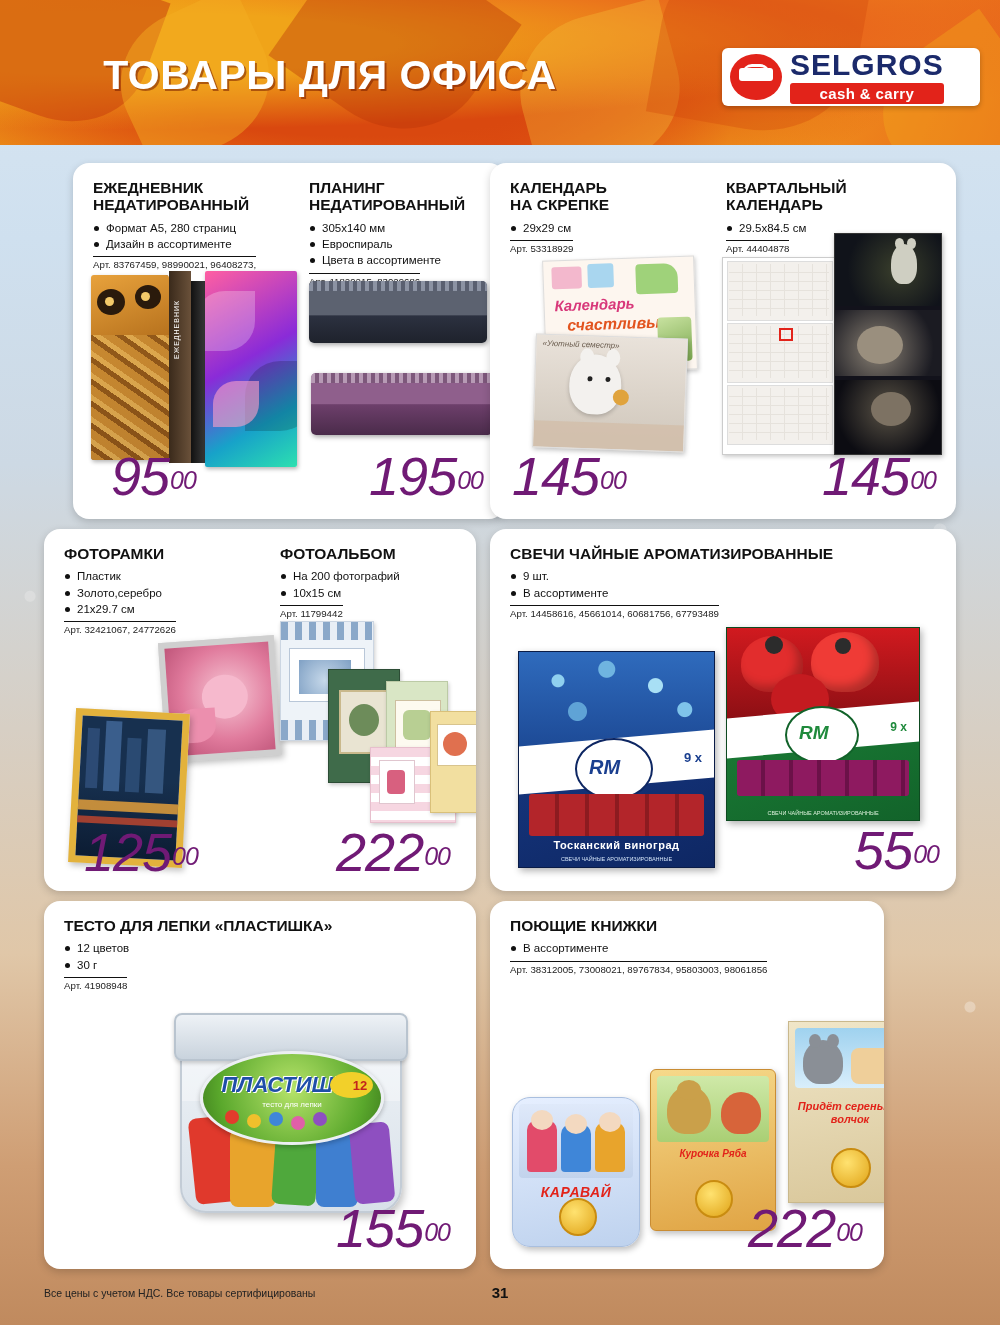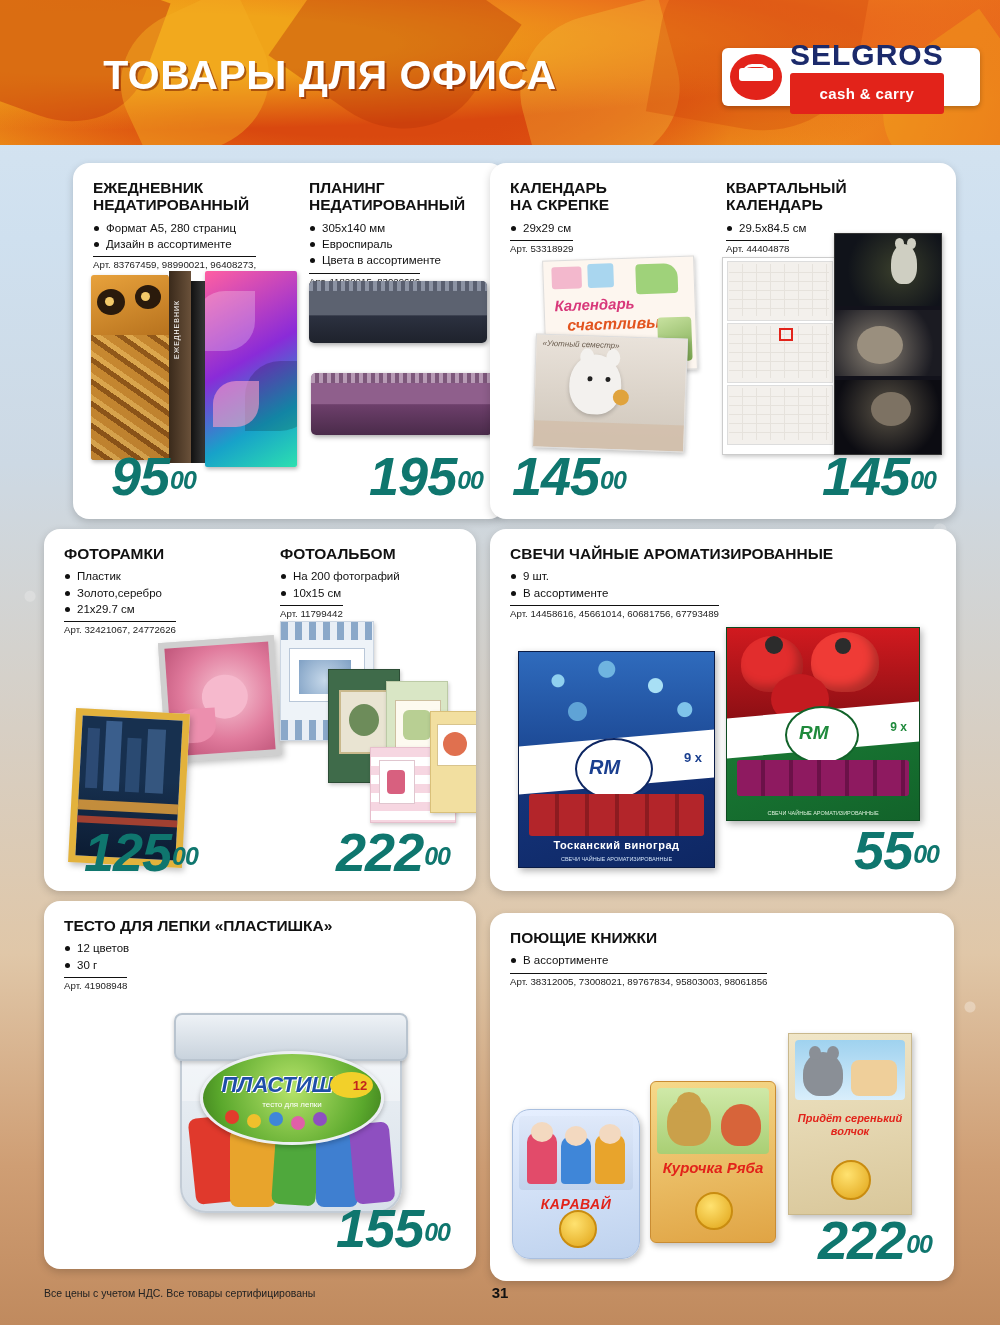--- a/index.html
+++ b/index.html
@@ -57,35 +57,35 @@
   .logo-mark:before{
     content:"";position:absolute;left:9px;top:14px;width:34px;height:13px;background:#fff;border-radius:3px;
   }
   .logo-mark:after{
     content:"";position:absolute;left:12px;top:10px;width:28px;height:7px;border-top:3px solid #fff;border-radius:14px 14px 0 0;
   }
   .logo-text{display:flex;flex-direction:column;justify-content:center;}
   .logo-name{font-size:30px;font-weight:bold;color:#1b2a6b;letter-spacing:1px;line-height:1;}
   .logo-sub{
     margin-top:3px;background:#e2231a;color:#fff;font-size:15px;font-weight:bold;
-    padding:12px 8px;border-radius:3px;letter-spacing:.4px;text-align:center;
+    padding:2px 8px;border-radius:3px;letter-spacing:.4px;text-align:center;
   }
 
   
   .card{
     position:absolute;background:#fff;border-radius:16px;
     box-shadow:0 3px 9px rgba(0,0,0,.18);
     overflow:hidden;
   }
   .title{font-size:15.5px;font-weight:bold;color:#111;line-height:1.12;text-transform:uppercase;}
   .bullets{margin:6px 0 0 0;padding:0;list-style:none;}
   .bullets li{font-size:11.5px;color:#111;line-height:1.42;position:relative;padding-left:13px;}
   .bullets li:before{content:"";position:absolute;left:1px;top:6px;width:5px;height:5px;background:#111;border-radius:50%;}
   .art{font-size:9.7px;color:#222;line-height:1.28;margin-top:4px;border-top:1px solid #111;padding-top:2px;display:inline-block;}
-  .price{position:absolute;color:#0f766e;font-weight:bold;font-style:italic;letter-spacing:-1px;}
+  .price{position:absolute;color:#701a75;font-weight:normal;font-style:italic;letter-spacing:-1px;}
   .price .int{font-size:54px;line-height:1;}
   .price .dec{font-size:25px;line-height:1;vertical-align:super;margin-left:1px;}
 
   
   .ph{position:absolute;}
 
   .footer-note{position:absolute;left:44px;bottom:26px;font-size:10.5px;color:#222;}
   .page-num{position:absolute;left:0;right:0;bottom:24px;text-align:center;font-size:15px;font-weight:bold;color:#111;}
 </style>
 </head>
@@ -402,21 +402,21 @@
       <div style="position:absolute;left:110px;top:58px;width:14px;height:14px;background:#8e4fc0;border-radius:50%;"></div>
       <div style="position:absolute;right:8px;top:18px;width:26px;height:26px;background:#f2d02a;border-radius:50%;display:flex;align-items:center;justify-content:center;font-size:13px;font-weight:bold;color:#c2261c;padding-left:17px;">12</div>
     </div>
   </div>
 
   <div class="price" style="right:26px;bottom:14px;">
     <span class="int">155</span><span class="dec">00</span>
   </div>
 </div>
 
-<div class="card" style="left:490px;top:901px;width:464px;height:368px;margin-top:12px;">
+<div class="card" style="left:490px;top:901px;width:394px;height:368px;">
   <div style="position:absolute;left:20px;top:16px;width:430px;">
     <div class="title">ПОЮЩИЕ КНИЖКИ</div>
     <ul class="bullets">
       <li>В ассортименте</li>
     </ul>
     <div class="art">Арт. 38312005, 73008021, 89767834, 95803003, 98061856</div>
   </div>
 
   <div class="ph" style="left:298px;top:120px;width:122px;height:180px;background:linear-gradient(170deg,#f0e6c8,#d9c79a);border:1px solid #c9b88c;border-radius:0;box-shadow:2px 3px 6px rgba(0,0,0,.25);overflow:hidden;">
     <div style="position:absolute;left:6px;top:6px;width:110px;height:60px;background:linear-gradient(180deg,#9fd2ef,#d9eefb);border-radius:4px;"></div>
@@ -426,21 +426,21 @@
     <div style="position:absolute;left:62px;top:26px;width:46px;height:36px;background:#efcf9a;border-radius:8px;"></div>
     <div style="position:absolute;left:6px;top:74px;width:110px;height:50px;font-size:11px;font-weight:bold;color:#e2231a;text-align:center;line-height:1.15;font-style:italic;padding-top:4px;box-sizing:border-box;">Придёт серенький волчок</div>
     <div style="position:absolute;left:42px;bottom:14px;width:36px;height:36px;border-radius:50%;background:radial-gradient(circle at 40% 35%,#ffe270,#e0a317);border:2px solid #c98c10;"></div>
   </div>
 
   <div class="ph" style="left:160px;top:168px;width:124px;height:160px;background:linear-gradient(170deg,#f6d98a,#e0a444);border:1px solid #c98c33;border-radius:6px;box-shadow:2px 3px 6px rgba(0,0,0,.25);overflow:hidden;">
     <div style="position:absolute;left:6px;top:6px;width:112px;height:66px;background:linear-gradient(180deg,#cfe9a8,#a9cf74);border-radius:4px;"></div>
     <div style="position:absolute;left:16px;top:16px;width:44px;height:48px;background:#caa04a;border-radius:50% 50% 40% 40%;"></div>
     <div style="position:absolute;left:26px;top:10px;width:24px;height:20px;background:#caa04a;border-radius:50%;"></div>
     <div style="position:absolute;left:70px;top:22px;width:40px;height:42px;background:#d7643a;border-radius:50% 50% 42% 42%;"></div>
-    <div style="position:absolute;left:6px;top:78px;width:112px;font-size:15px;font-weight:bold;color:#e2231a;text-align:center;font-style:italic;line-height:1.1;">Курочка Ряба</div>
+    <div style="position:absolute;left:6px;top:78px;width:112px;font-size:10px;font-weight:bold;color:#e2231a;text-align:center;font-style:italic;line-height:1.1;">Курочка Ряба</div>
     <div style="position:absolute;left:44px;bottom:12px;width:34px;height:34px;border-radius:50%;background:radial-gradient(circle at 40% 35%,#ffe270,#e0a317);border:2px solid #c98c10;"></div>
   </div>
 
   <div class="ph" style="left:22px;top:196px;width:126px;height:148px;background:linear-gradient(170deg,#e6efff,#bed2ee);border:1px solid #a9bfdf;border-radius:18px;box-shadow:2px 3px 6px rgba(0,0,0,.25);overflow:hidden;">
     <div style="position:absolute;left:6px;top:6px;width:114px;height:74px;background:linear-gradient(180deg,#dfe9fa,#c2d3ec);border-radius:4px;"></div>
     <div style="position:absolute;left:14px;top:22px;width:30px;height:52px;background:#e24b6a;border-radius:10px 10px 4px 4px;"></div>
     <div style="position:absolute;left:18px;top:12px;width:22px;height:20px;background:#f3d9c0;border-radius:50%;"></div>
     <div style="position:absolute;left:48px;top:26px;width:30px;height:48px;background:#3f86d8;border-radius:10px 10px 4px 4px;"></div>
     <div style="position:absolute;left:52px;top:16px;width:22px;height:20px;background:#f3d9c0;border-radius:50%;"></div>
     <div style="position:absolute;left:82px;top:24px;width:30px;height:50px;background:#e8a42c;border-radius:10px 10px 4px 4px;"></div>

